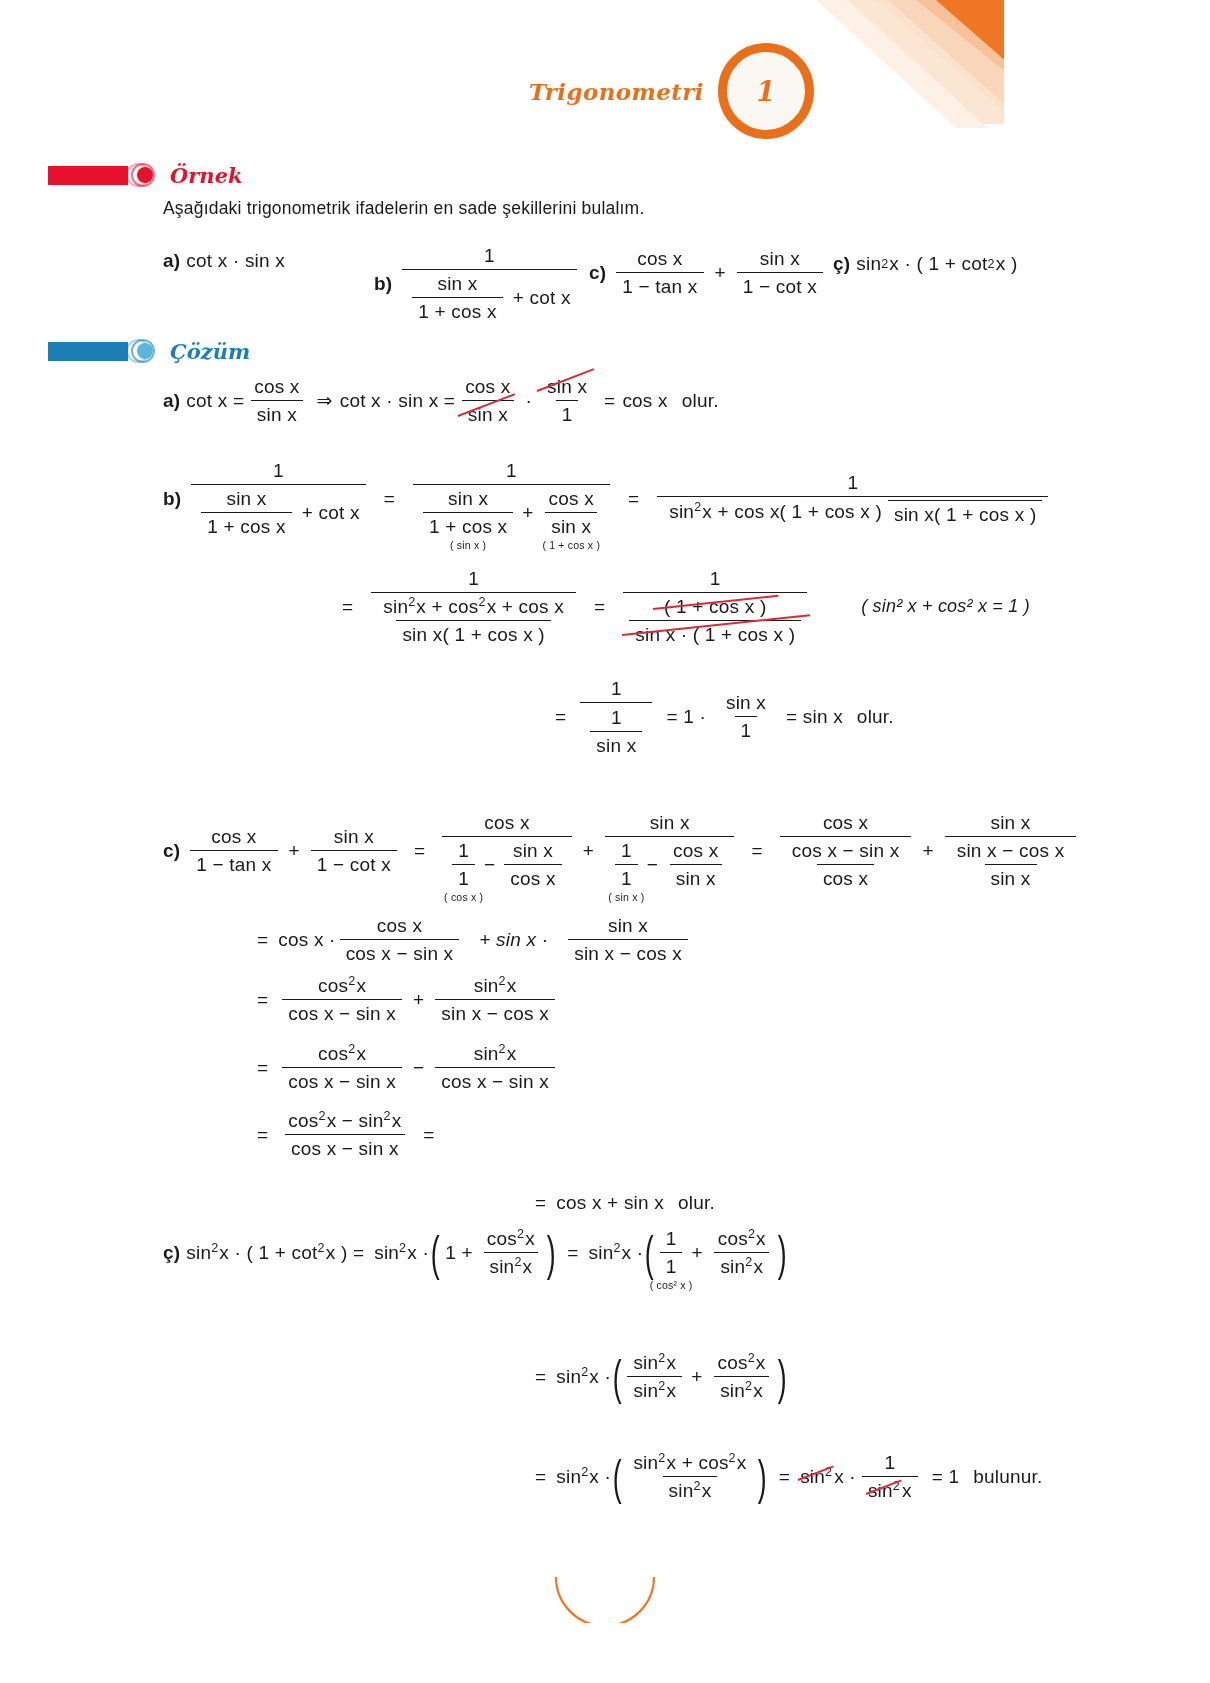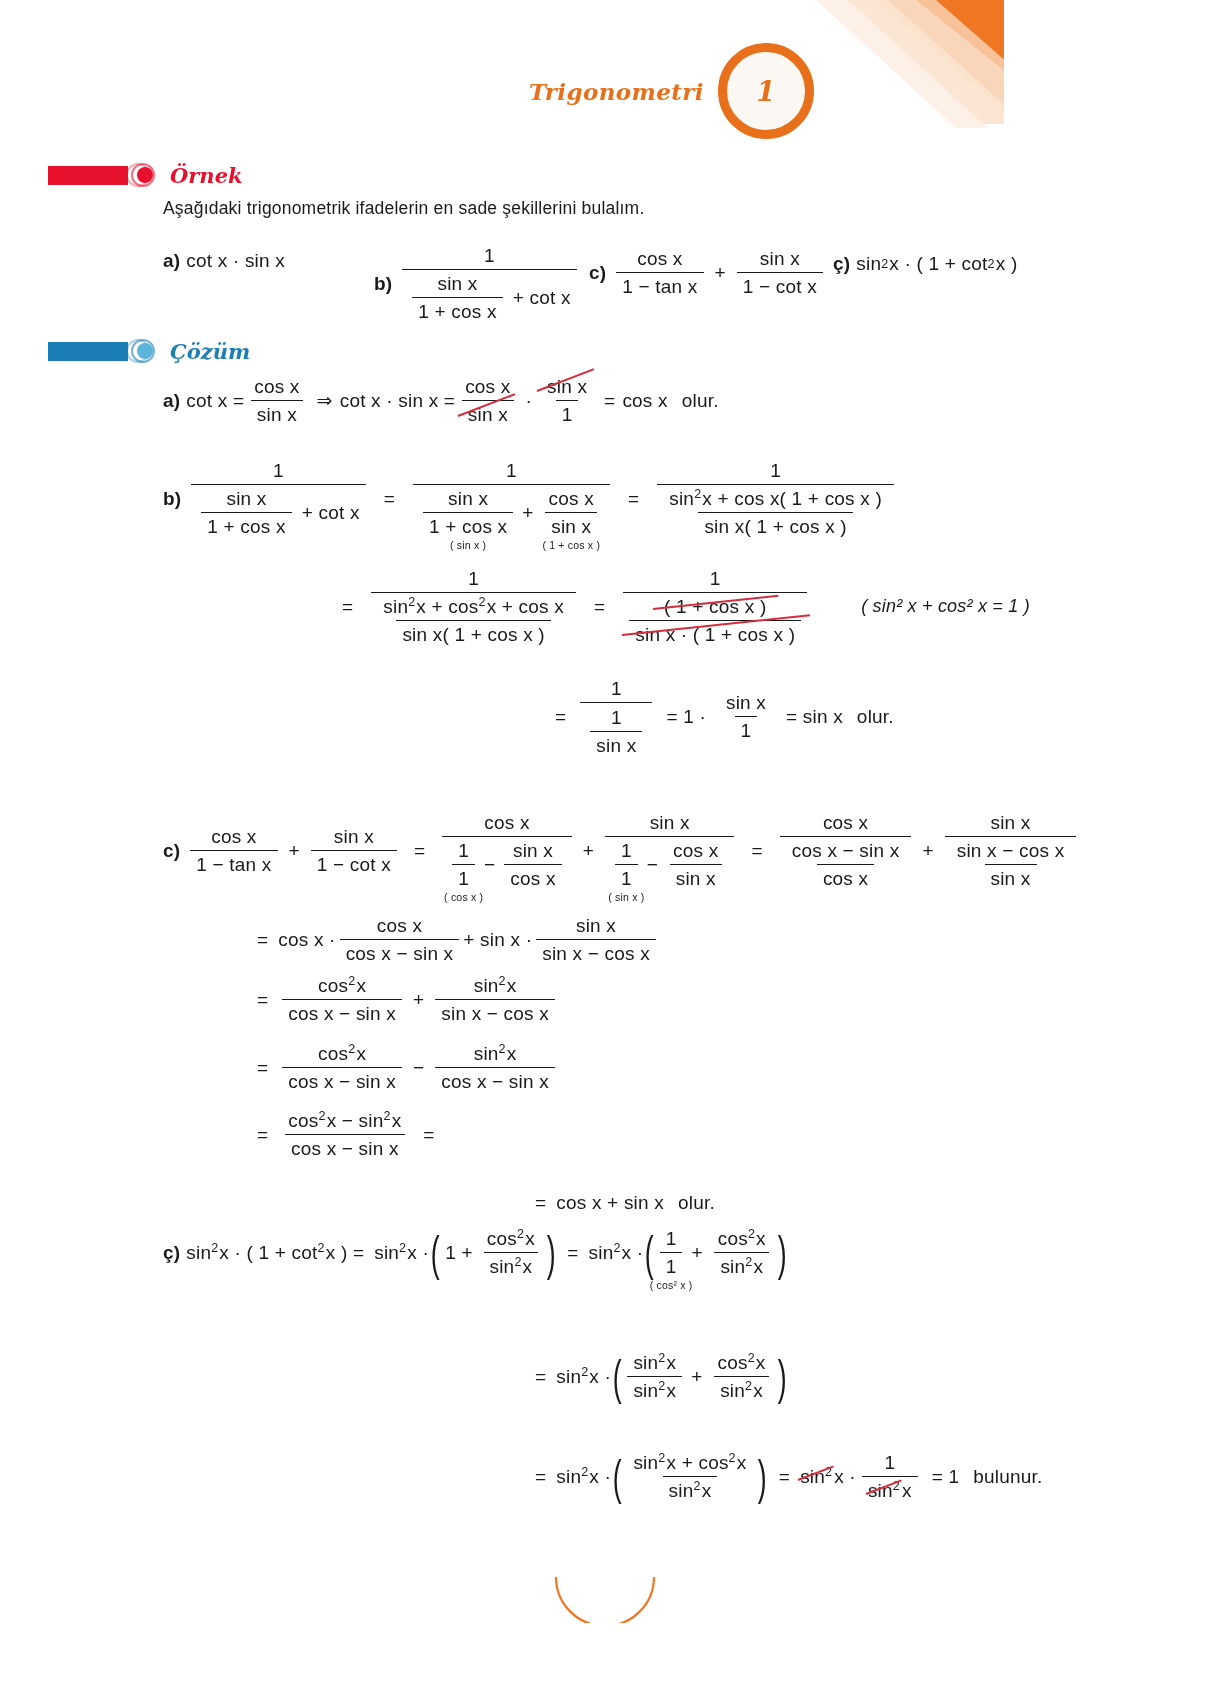--- a/index.html
+++ b/index.html
@@ -207,21 +207,21 @@
         <span class="den">sin x</span>
         <span class="annot">( 1 + cos x )</span>
       </span>
     </span>
   </span>
 
   <span class="op" style="margin:0 14px;">=</span>
 
   <span class="frac">
     <span class="num">1</span>
-    <span class="den" style="display:flex;flex-direction:column;align-items:center;padding:3px 6px 0 6px;">
+    <span class="den" style="display:flex;flex-direction:row;align-items:center;padding:3px 6px 0 6px;">
       <span style="padding:0 6px 2px 6px;"><span>sin</span><span class="sup">2</span><span style="margin-left:1px;">x + cos x( 1 + cos x )</span></span>
       <span style="padding:3px 6px 0 6px;border-top:1.6px solid #1a1a1a;">sin x( 1 + cos x )</span>
     </span>
   </span>
 </div>
 
 <div class="mrow" style="left:335px;top:568px;">
   <span class="op" style="margin-right:14px;">=</span>
   <span class="frac">
     <span class="num">1</span>
@@ -333,21 +333,21 @@
   </span>
 </div>
 
 <div class="mrow" style="left:250px;top:915px;">
   <span class="op" style="margin-right:10px;">=</span>
   <span>cos x ·</span>
   <span class="frac">
     <span class="num">cos x</span>
     <span class="den">cos x − sin x</span>
   </span>
-  <span style="margin:0 0;">+ sin x ·</span>
+  <span style="margin:0 16px;font-style:italic;">+ sin x ·</span>
   <span class="frac">
     <span class="num">sin x</span>
     <span class="den">sin x − cos x</span>
   </span>
 </div>
 
 <div class="mrow" style="left:250px;top:975px;">
   <span class="op" style="margin-right:10px;">=</span>
   <span class="frac">
     <span class="num"><span>cos</span><span class="sup">2</span><span style="margin-left:1px;">x</span></span>

